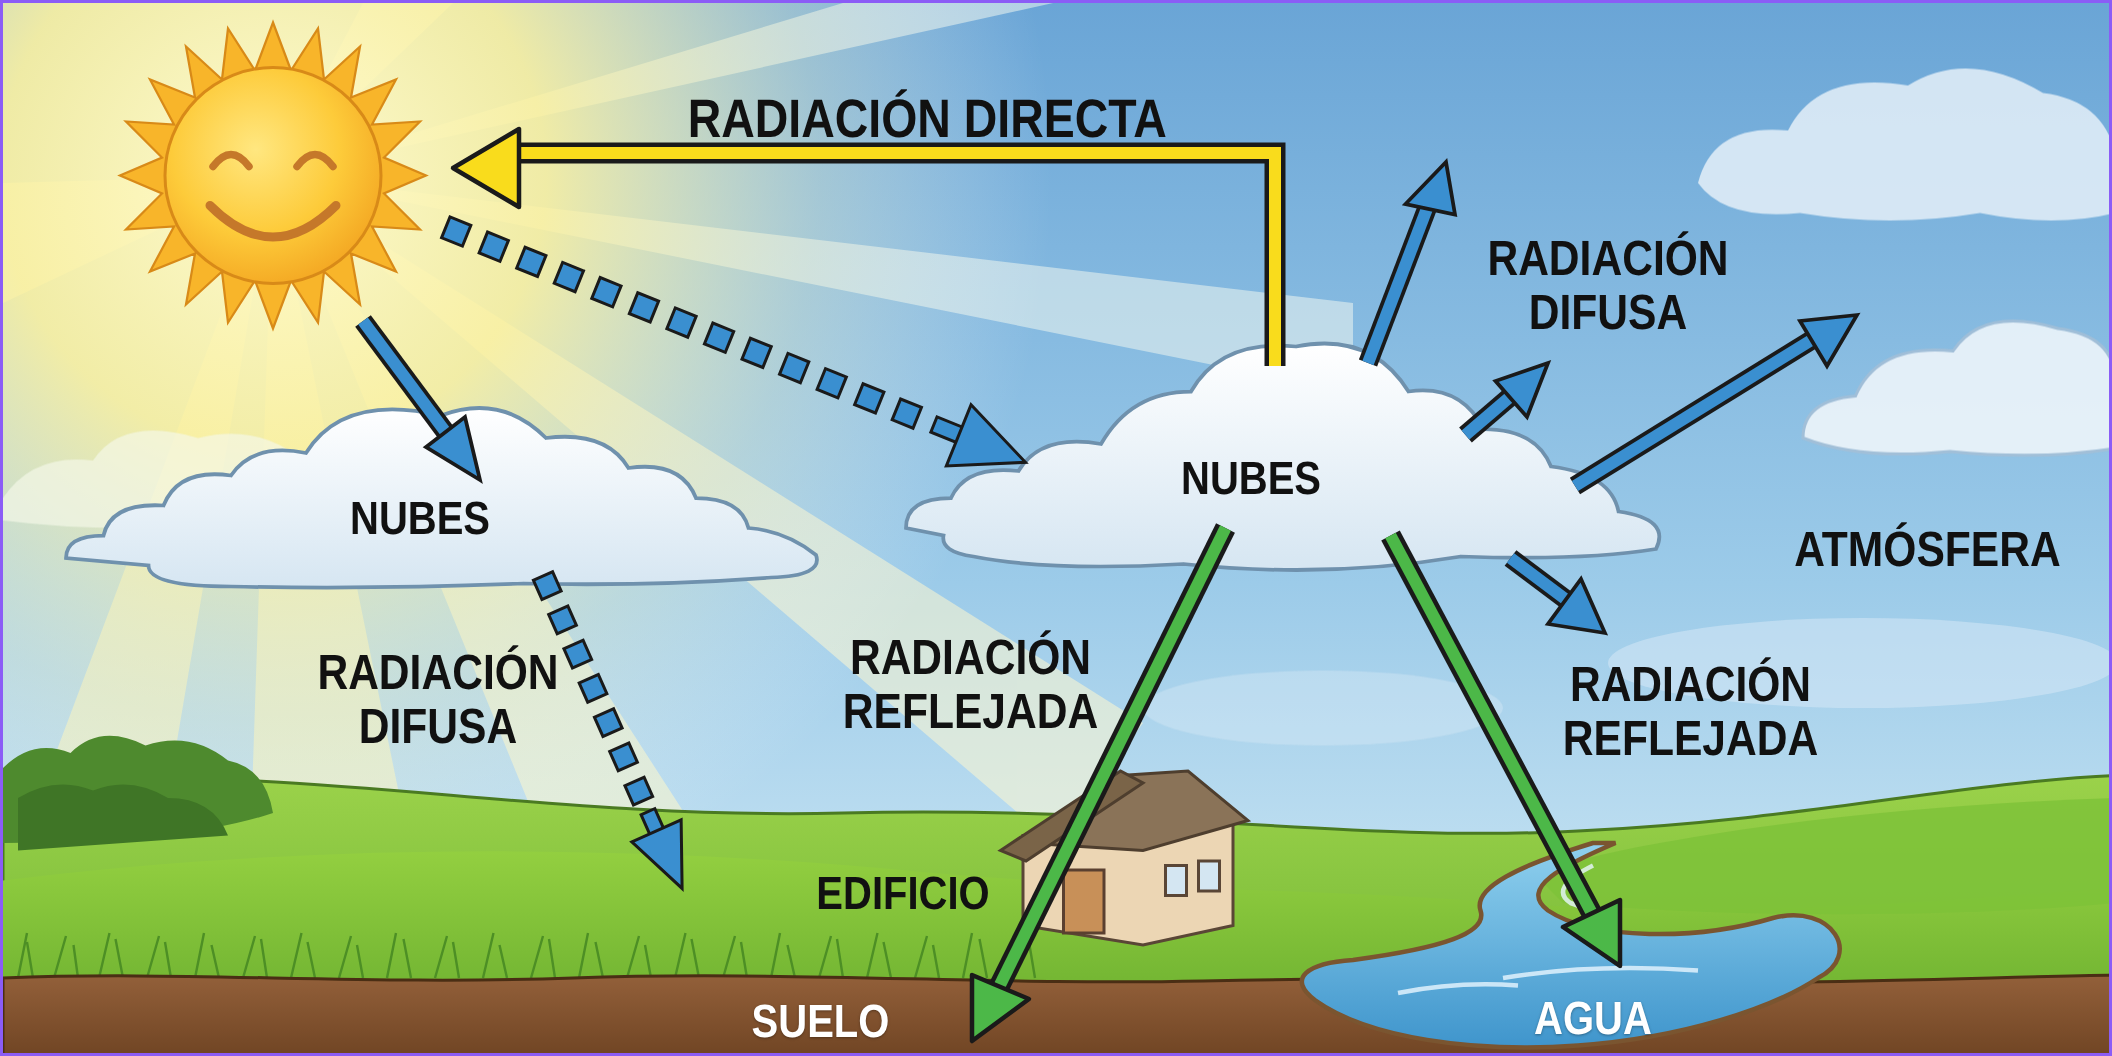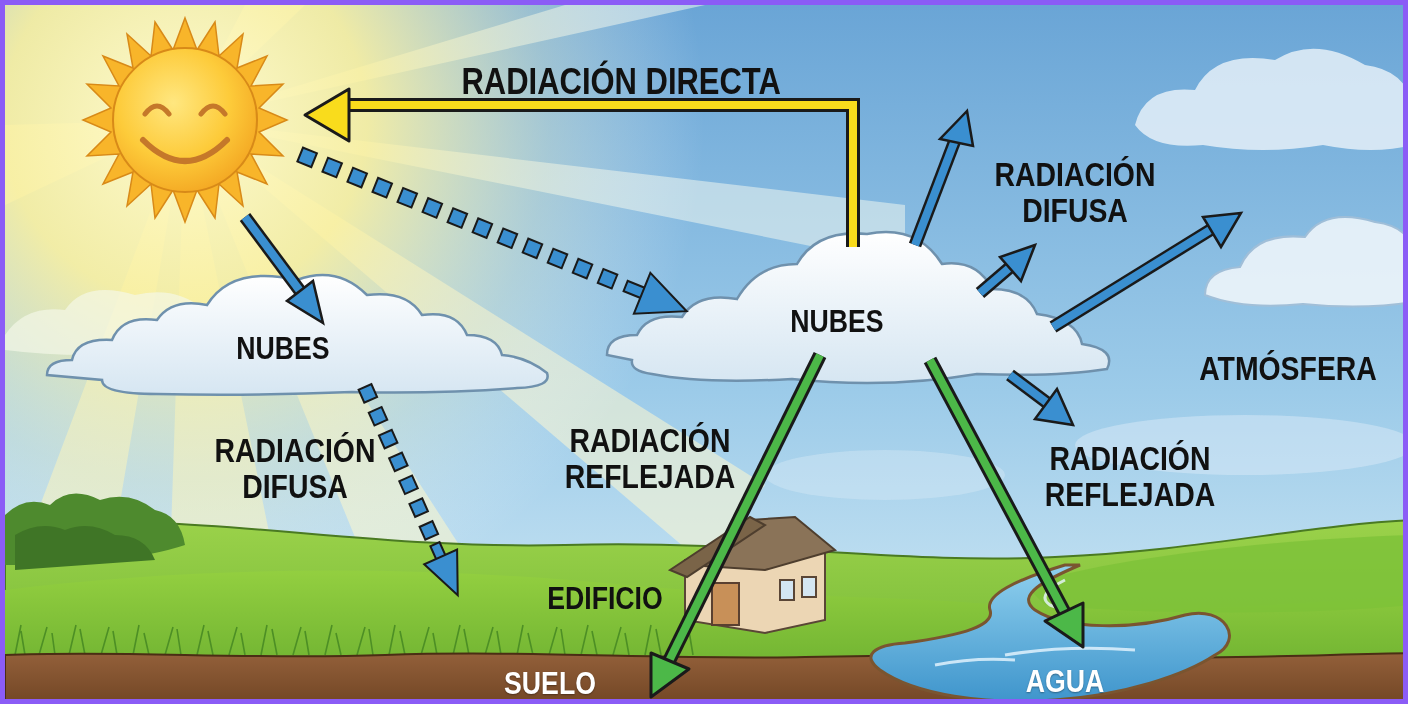--- a/index.html
+++ b/index.html
@@ -1,19 +1,19 @@
 <!DOCTYPE html>
 <html><head>
   <meta charset="utf-8">
   <style>
     html, body { margin: 0; padding: 0; background: #1a1a1a; }
     body { width: 1408px; height: 704px; overflow: hidden; }
     .stage {
       position: relative; width: 1408px; height: 704px; overflow: hidden;
-      box-sizing: border-box; border: 5px solid #8b5cf6;
+      box-sizing: border-box; border: 2px solid #8b5cf6;
     }
     svg.scene { position: absolute; left: 0; top: 0; }
     .label {
       position: absolute;
       font-family: "Liberation Sans", "DejaVu Sans", sans-serif;
       font-weight: 700;
       color: #111;
       text-align: center;
       line-height: 1.08;
       letter-spacing: 0px;

